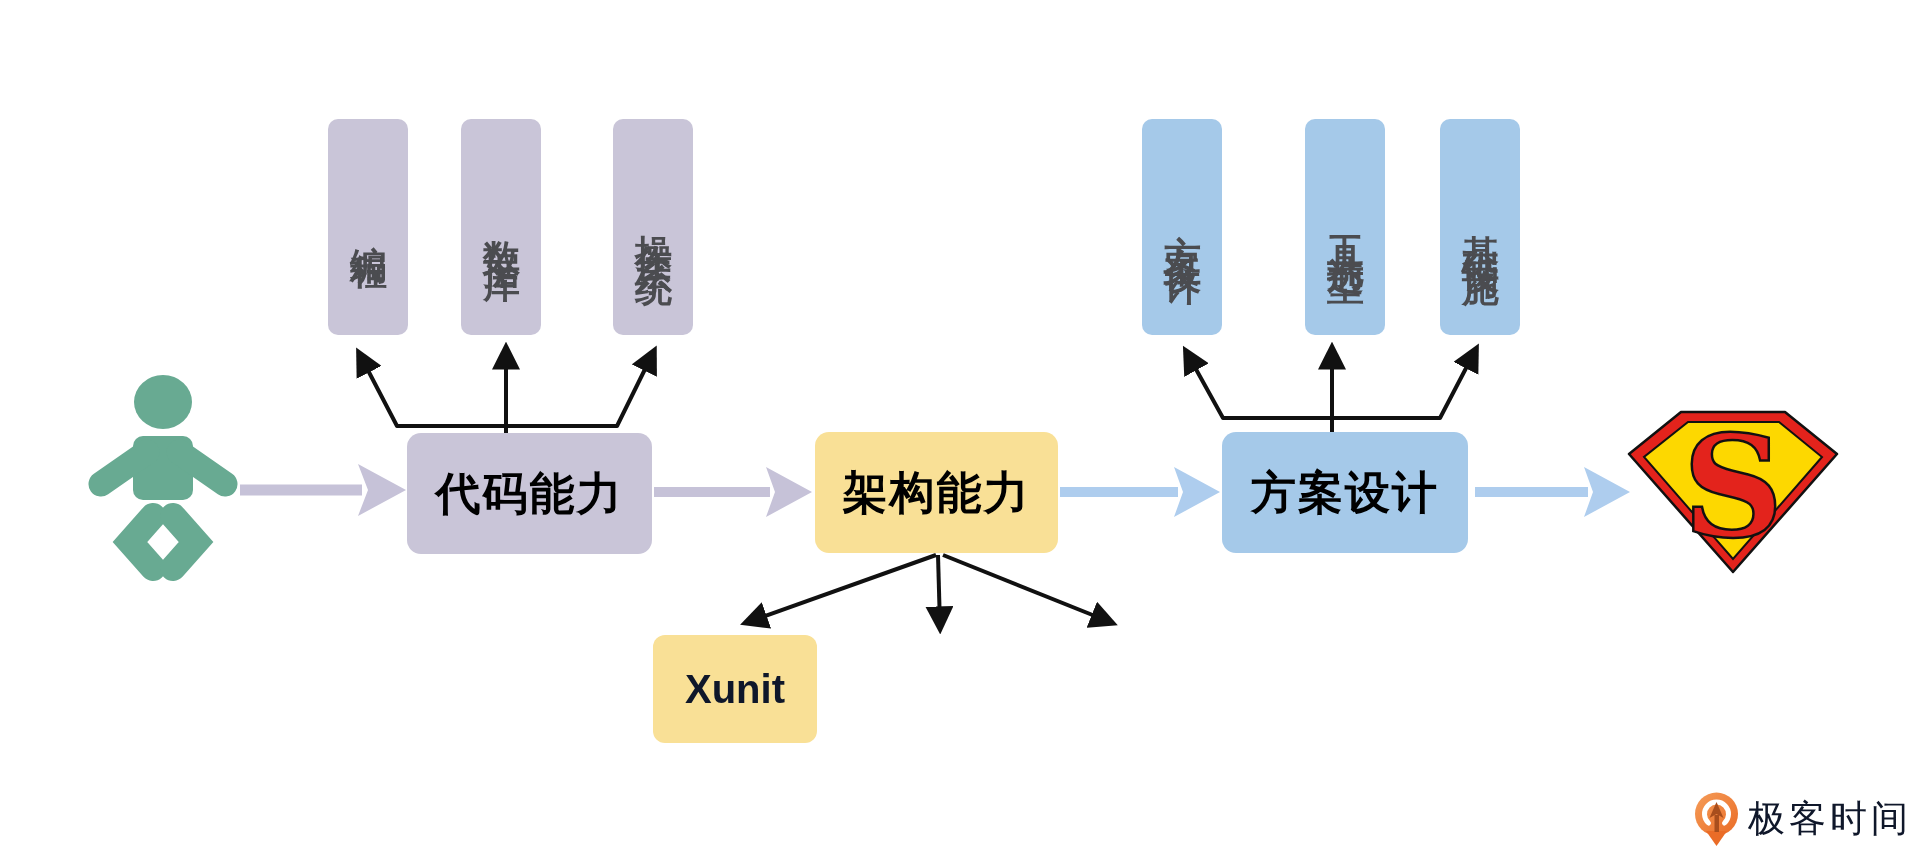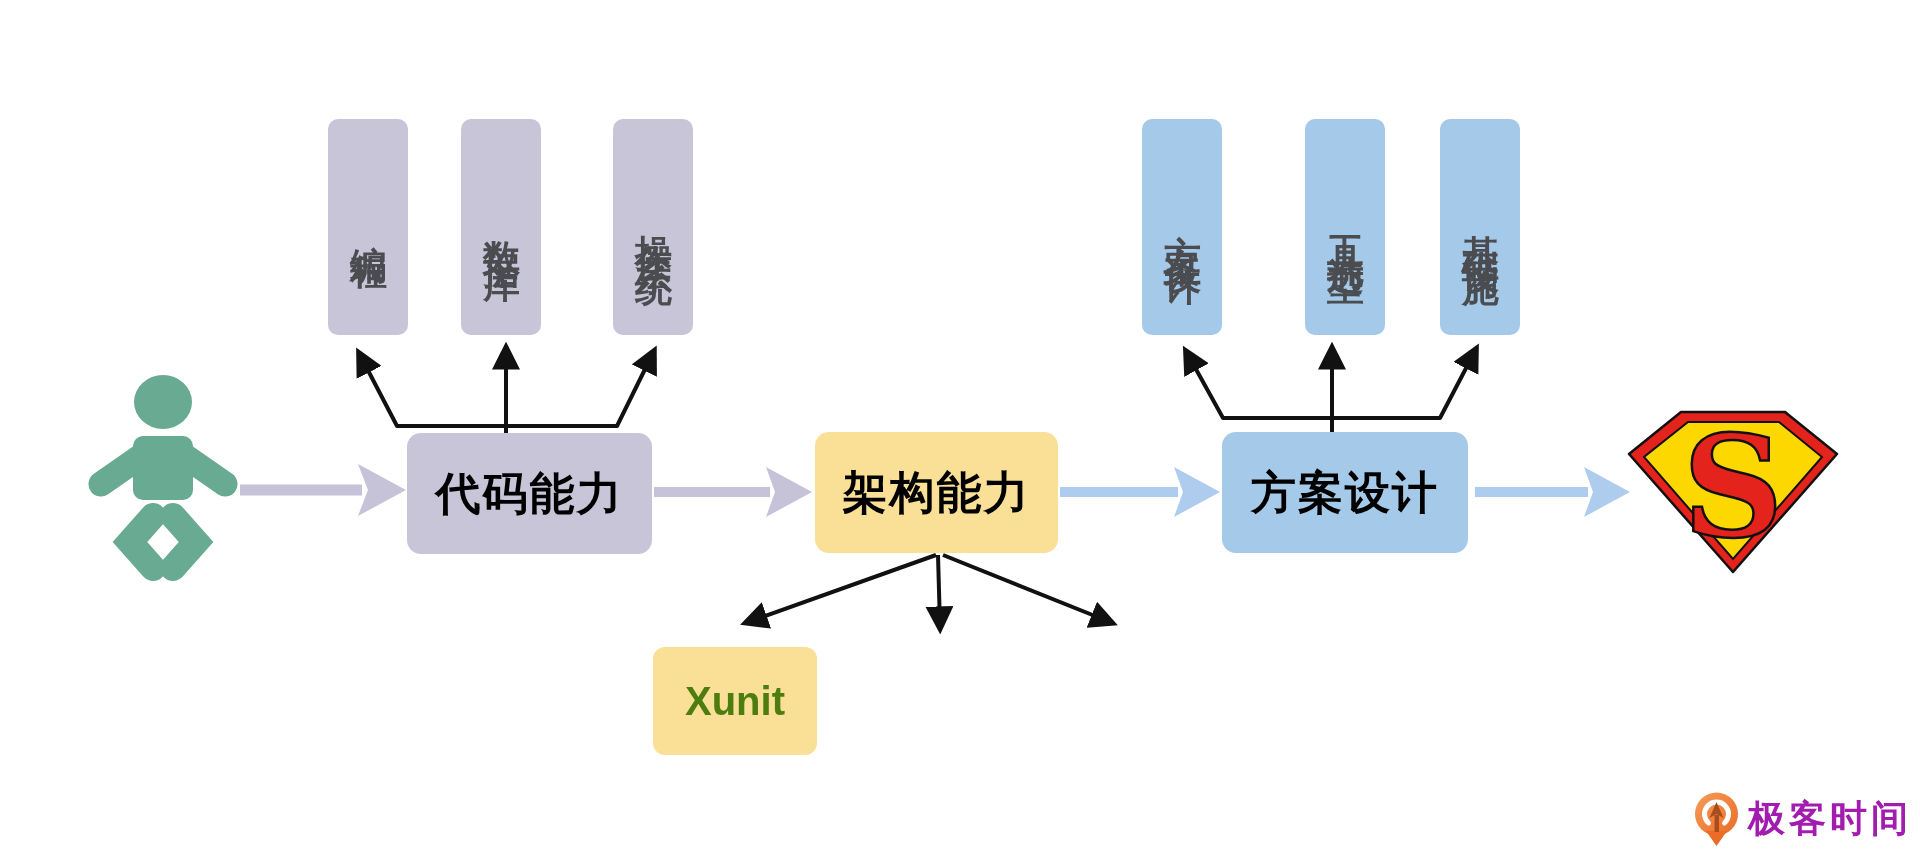--- a/index.html
+++ b/index.html
@@ -21,25 +21,25 @@
   
   .stage {
     position:absolute; height:121px; border-radius:14px;
     display:flex; align-items:center; justify-content:center;
     font-size:45px; font-weight:700; color:#000000; letter-spacing:2px;
   }
   
   .leaf {
     position:absolute; width:164px; height:108px; border-radius:12px;
     display:flex; align-items:center; justify-content:center;
-    font-size:40px; font-weight:600; color:#4d7c0f;margin-top:12px;
+    font-size:40px; font-weight:600; color:#0f172a;
   }
   .brand-text {
     position:absolute; left:1748px; top:794px;
-    font-size:37px; font-weight:700; color:#a21caf; letter-spacing:4px;
+    font-size:37px; font-weight:400; color:#0f172a; letter-spacing:4px;
     white-space:nowrap;
   }
 </style>
 </head>
 <body>
 
 <div id="canvas">
 
   <svg class="layer" width="1920" height="868" viewBox="0 0 1920 868">
     <defs>

